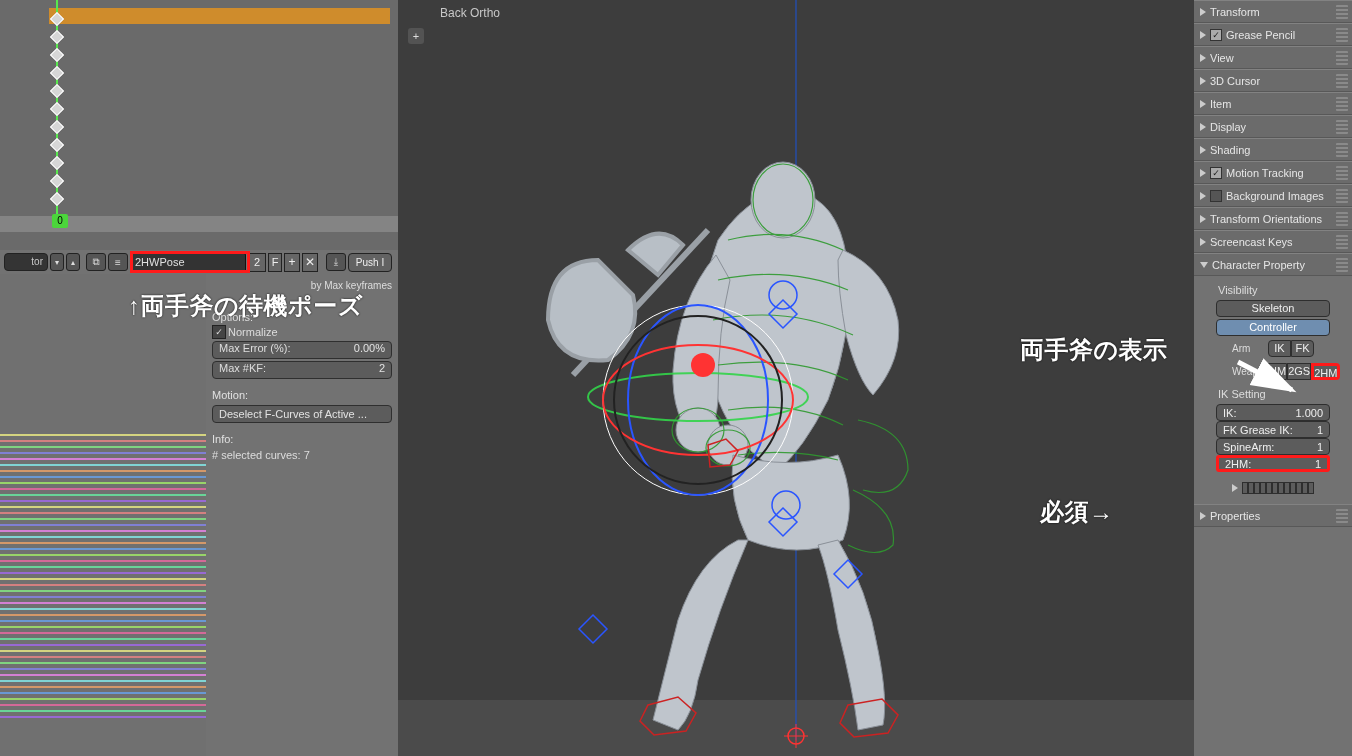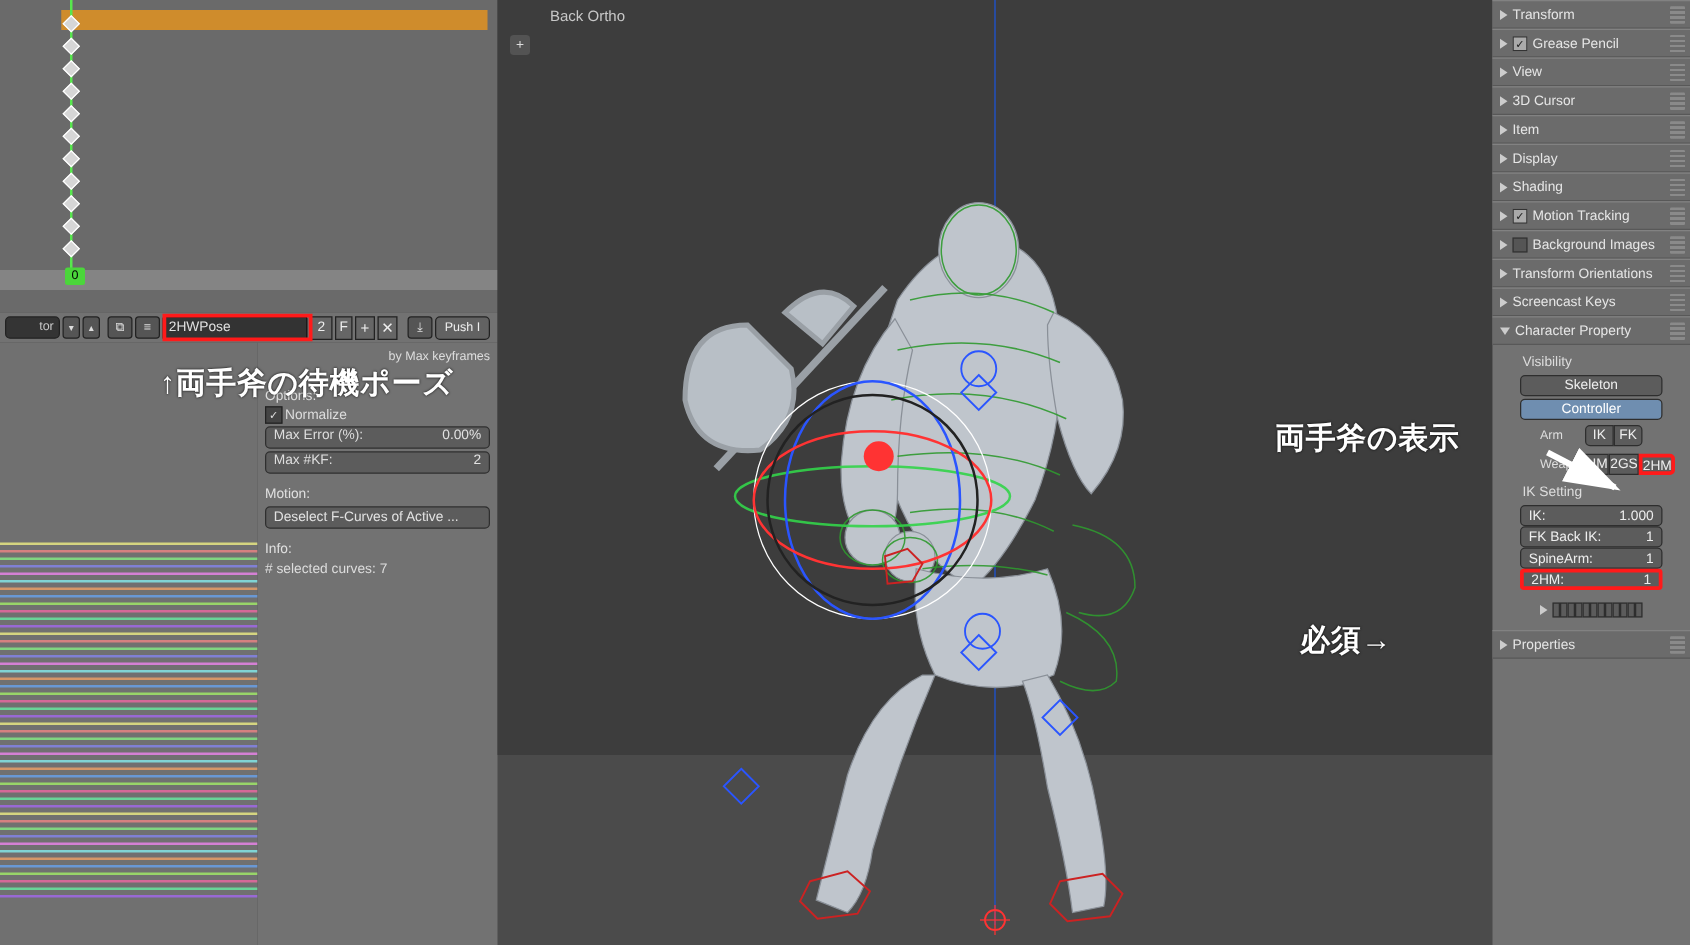--- a/index.html
+++ b/index.html
@@ -36,21 +36,21 @@
   .tp-field span:first-child { color: #ddd; }
   .tp-btn { height: 18px; background: #5c5c5c; border: 1px solid #2f2f2f; border-radius: 4px; line-height: 16px; padding: 0 6px; color: #e2e2e2; margin: 2px 0; white-space: nowrap; overflow: hidden; text-overflow: ellipsis; }
   .tp-heading { margin-top: 10px; margin-bottom: 4px; color: #e0e0e0; }
 
   
   .curves { position: absolute; left: 0; top: 274px; width: 206px; height: 482px; background: #707070; }
   .curves .band { position: absolute; left: 0; top: 160px; width: 206px; height: 320px; }
   .curves .band > div { height: 2px; margin-bottom: 4px; opacity: 0.7; }
 
   
-  .viewport { position: absolute; left: 398px; top: 0; width: 796px; height: 604px; background: #3d3d3d; }
+  .viewport { position: absolute; left: 398px; top: 0; width: 796px; height: 700px; background: #3d3d3d; }
   .view-label { position: absolute; left: 42px; top: 6px; color: #c8c8c8; font-size: 12px; }
   .view-plus { position: absolute; left: 10px; top: 28px; width: 16px; height: 16px; background: #535353; color: #ddd; border-radius: 3px; text-align: center; line-height: 16px; cursor: pointer; }
   .char-svg { position: absolute; left: 0; top: 0; width: 796px; height: 756px; }
 
   
   .anno { position: absolute; color: #ffffff; font-weight: 700; font-size: 24px; letter-spacing: 0.5px; text-shadow: 0 0 2px #000; pointer-events: none; }
 
   
   .npanel { position: absolute; right: 0; top: 0; width: 158px; height: 756px; background: #727272; }
   .np-row { height: 23px; background: #6b6b6b; border-top: 1px solid #828282; border-bottom: 1px solid #585858; display: flex; align-items: center; padding: 0 6px; gap: 4px; color: #e6e6e6; cursor: pointer; position: relative; }
@@ -357,21 +357,21 @@
         <div class="np-btn red-box">2HM</div>
       </div>
     </div>
 
     <div class="np-sub" style="margin-top:6px;">IK Setting</div>
     <div class="np-slider">
       <span>IK:</span>
         <span>1.000</span>
     </div>
     <div class="np-slider">
-      <span>FK Back IK:</span>
+      <span>FK Grease IK:</span>
         <span>1</span>
     </div>
     <div class="np-slider">
       <span>SpineArm:</span>
         <span>1</span>
     </div>
     <div class="np-slider red-box">
       <span>2HM:</span>
         <span>1</span>
     </div>

